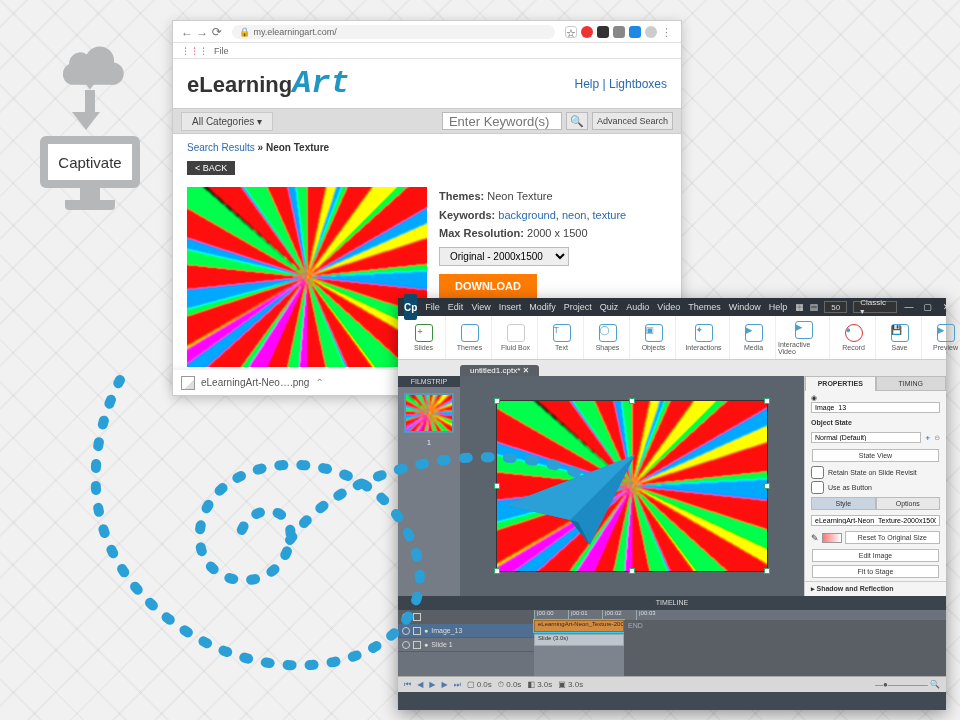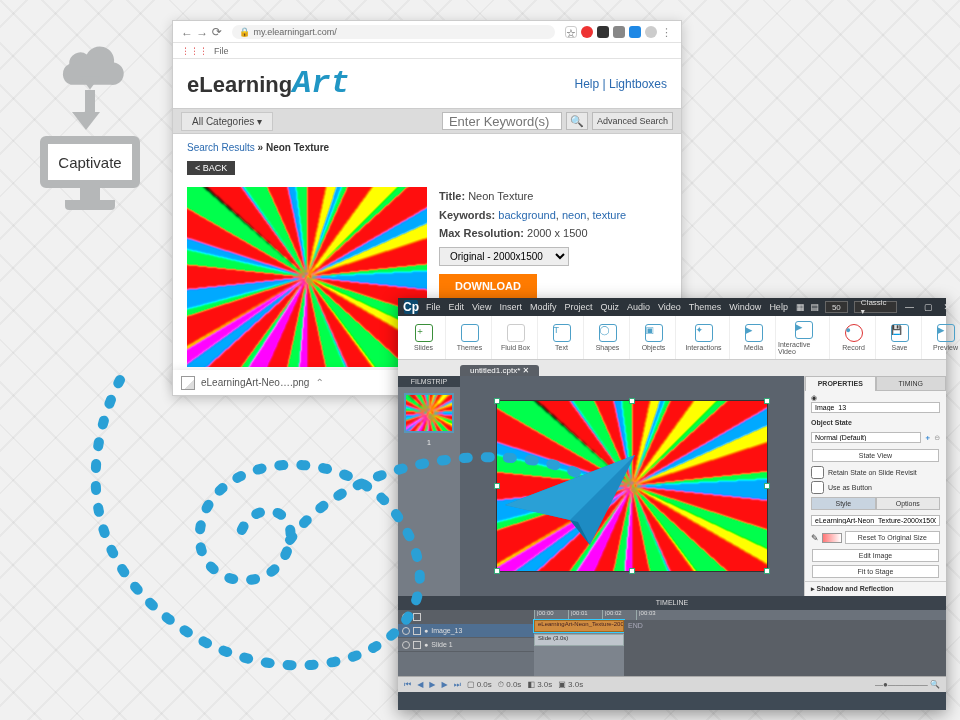--- a/index.html
+++ b/index.html
@@ -58,21 +58,21 @@
   .dlbtn{margin-top:8px;background:#ff7b00;color:#fff;border:none;padding:6px 16px;font-size:11px;font-weight:700}
   
   .dlbar{position:absolute;left:172px;top:370px;width:510px;height:26px;background:#fff;border:1px solid #ccc;border-top:none;
     box-shadow:0 3px 12px rgba(0,0,0,.2);display:flex;align-items:center;padding:0 8px;gap:6px;font-size:10px;color:#555}
   .dlbar .fic{width:14px;height:14px;border:1px solid #999;background:linear-gradient(135deg,#fff 60%,#ddd 60%)}
   .dlbar .chev{color:#888}
 
   
   .cap{position:absolute;left:398px;top:298px;width:548px;height:412px;background:#3f4a55;box-shadow:0 4px 16px rgba(0,0,0,.4);font-size:9px;color:#ddd}
   .cap-title{height:18px;background:#2c333a;display:flex;align-items:center;padding:0 6px;gap:8px}
-  .cap-title .cp{width:14px;height:14px;background:#0c4a6e;color:#fff;border-radius:2px;display:flex;align-items:center;justify-content:center;font-weight:700;font-size:12px}
+  .cap-title .cp{width:14px;height:26px;background:#0c4a6e;color:#fff;border-radius:2px;display:flex;align-items:center;justify-content:center;font-weight:700;font-size:10px}
   .cap-menu{display:flex;gap:8px;font-size:9px;color:#ddd}
   .cap-right{margin-left:auto;display:flex;align-items:center;gap:6px}
   .cap-right .box{border:1px solid #666;padding:0 6px;height:12px;font-size:8px;display:flex;align-items:center;background:#333}
   .cap-right .winbtn{width:14px;height:12px;display:flex;align-items:center;justify-content:center;font-size:9px}
   .ribbon{height:44px;background:#fff;display:flex;align-items:center;padding:0 4px;gap:2px;border-bottom:1px solid #ccc}
   .rib{flex:0 0 auto;width:44px;display:flex;flex-direction:column;align-items:center;justify-content:center;gap:2px;color:#4da0c8;border-right:1px solid #eee;height:100%}
   .rib.big{width:52px}
   .rib .ic{width:18px;height:18px;border:1.5px solid #4da0c8;border-radius:3px;position:relative}
   .rib.green .ic{border-color:#3a8f3a;color:#3a8f3a}
   .rib.green{color:#3a8f3a}
@@ -191,21 +191,21 @@
   <div class="crumbs">
     <a style="color:#2a6ab0">Search Results</a>
     <b> » </b><b>Neon Texture</b>
   </div>
   <span class="backbtn">&lt; BACK</span>
   <div class="content">
     <div class="thumb">
         <div class="neon"></div>
       </div>
     <div class="meta">
-      <div><span class="lab">Title:</span> <span>Neon Texture</span></div>
+      <div><span class="lab">Themes:</span> <span>Neon Texture</span></div>
       <div><span class="lab">Keywords:</span>
         <a>background</a>,
         <a>neon</a>,
         <a>texture</a>
       </div>
       <div><span class="lab">Max Resolution:</span> <span>2000 x 1500</span></div>
       <select><option>Original - 2000x1500</option></select><br>
       <button class="dlbtn">DOWNLOAD</button>
     </div>
   </div>

